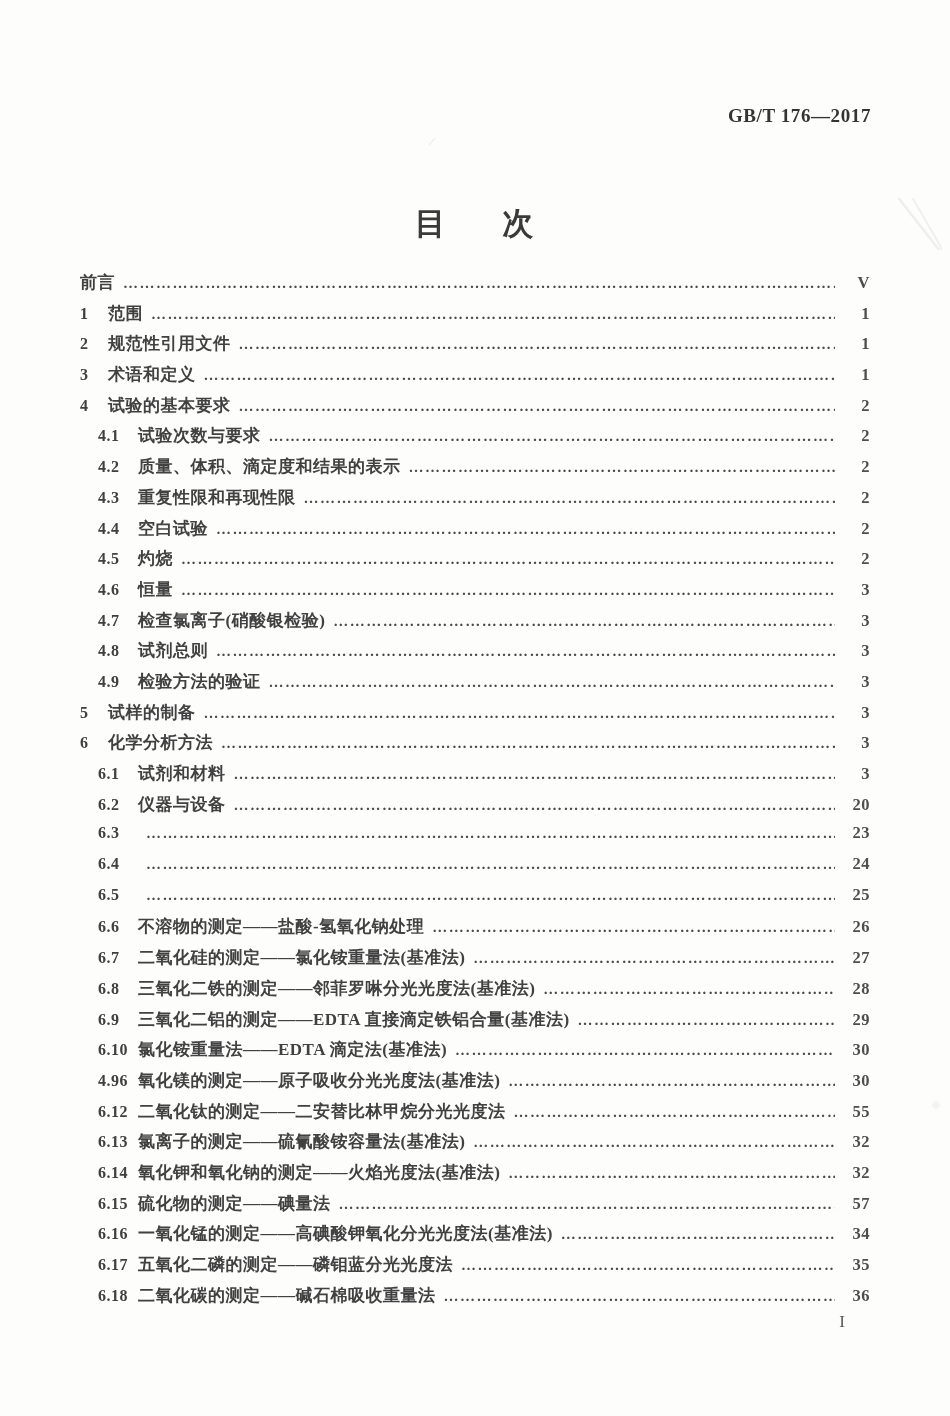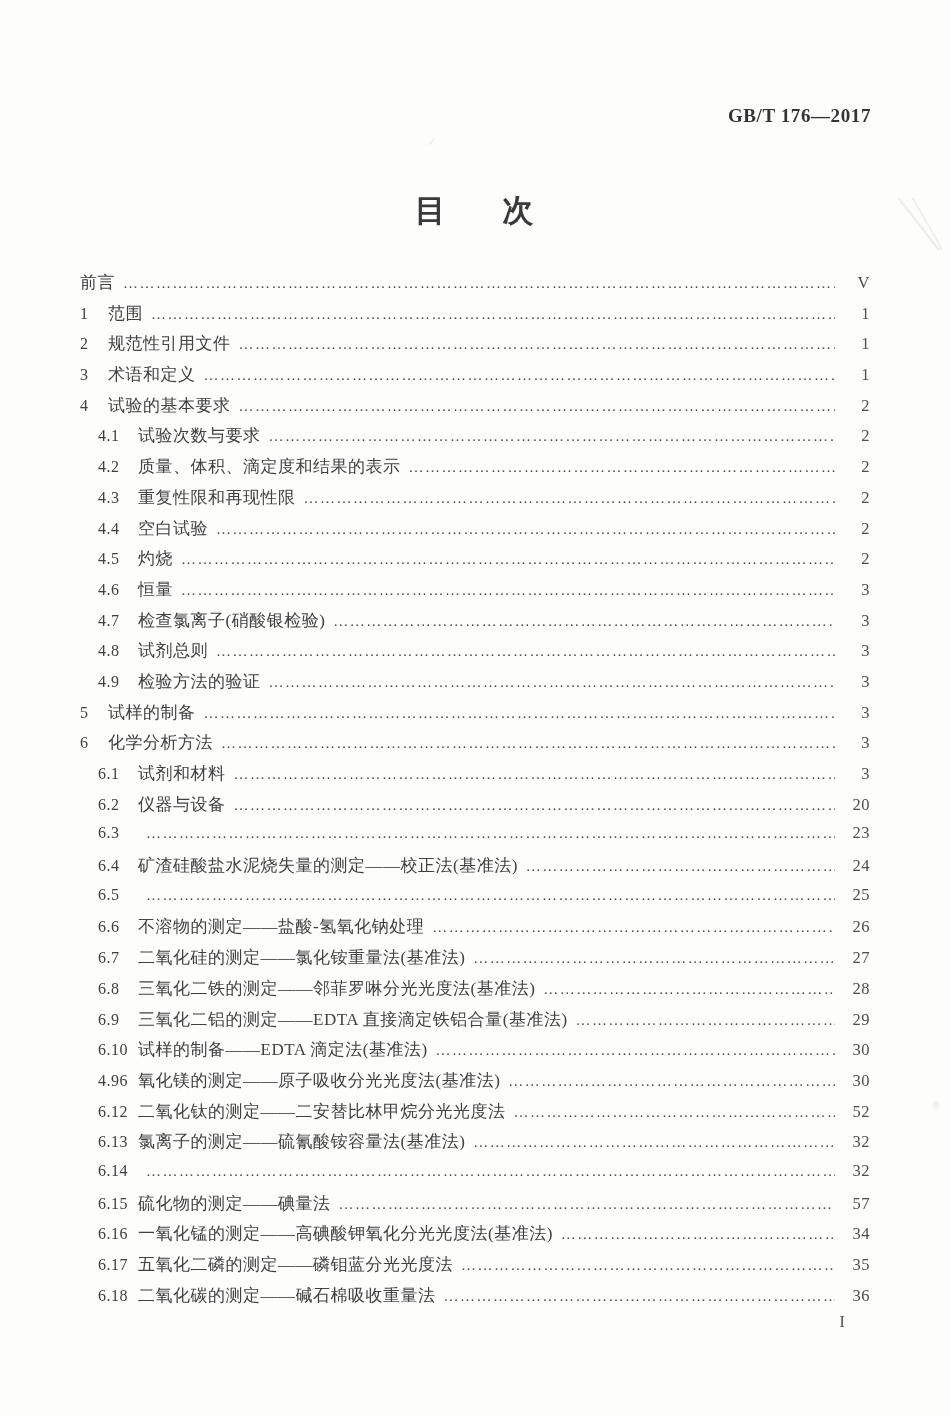--- a/index.html
+++ b/index.html
@@ -17,21 +17,21 @@
     position: absolute;
     top: 105px; right: 79px;
     font-size: 19px;
     font-weight: bold;
     letter-spacing: 0.6px;
     color: #343434;
   }
 
   .doc-title {
     position: absolute;
-    top: 190px; left: 0;
+    top: 203px; left: 0;
     width: 100%;
     text-align: center;
     margin: 0;
     font-family: "Liberation Sans", "DejaVu Sans", sans-serif;
     font-size: 31px;
     font-weight: bold;
     color: #3a3a3a;
     letter-spacing: 2px;
     word-spacing: 44px;
   }
@@ -40,20 +40,21 @@
     position: absolute;
     top: 271px; left: 80px; right: 80px;
   }
   .toc-row {
     display: flex;
     align-items: baseline;
     height: 30.7px;
     font-size: 17px;
     letter-spacing: 0.5px;
     color: #414141;
+    font-weight: bold;
   }
   .toc-row.lvl1 { padding-left: 18px; }
   .num { flex: none; font-size: 16px; color: #404040; }
   .lvl0 > .num { width: 28px; }
   .lvl1 > .num { width: 40px; }
   .num.empty { width: 0; }
   .label { flex: none; white-space: nowrap; }
   .leader {
     flex: 1;
     overflow: hidden;
@@ -227,21 +228,20 @@
       <span class="leader" aria-hidden="true">…………………………………………………………………………………………………………………………………………………………………………………………</span>
       <span class="pg">20</span>
     </div>
       <div class="toc-row lvl1">
       <span class="num">6.3</span>
       <span class="leader" aria-hidden="true">…………………………………………………………………………………………………………………………………………………………………………………………</span>
       <span class="pg">23</span>
     </div>
       <div class="toc-row lvl1">
       <span class="num">6.4</span>
-      <span class="label">矿渣硅酸盐水泥烧失量的测定——校正法(基准法)</span>
       <span class="leader" aria-hidden="true">…………………………………………………………………………………………………………………………………………………………………………………………</span>
       <span class="pg">24</span>
     </div>
       <div class="toc-row lvl1">
       <span class="num">6.5</span>
       <span class="leader" aria-hidden="true">…………………………………………………………………………………………………………………………………………………………………………………………</span>
       <span class="pg">25</span>
     </div>
       <div class="toc-row lvl1">
       <span class="num">6.6</span>
@@ -262,44 +262,45 @@
       <span class="pg">28</span>
     </div>
       <div class="toc-row lvl1">
       <span class="num">6.9</span>
       <span class="label">三氧化二铝的测定——EDTA 直接滴定铁铝合量(基准法)</span>
       <span class="leader" aria-hidden="true">…………………………………………………………………………………………………………………………………………………………………………………………</span>
       <span class="pg">29</span>
     </div>
       <div class="toc-row lvl1">
       <span class="num">6.10</span>
-      <span class="label">试样的制备——EDTA 滴定法(基准法)</span>
+      <span class="label">氯化铵重量法——EDTA 滴定法(基准法)</span>
       <span class="leader" aria-hidden="true">…………………………………………………………………………………………………………………………………………………………………………………………</span>
       <span class="pg">30</span>
     </div>
       <div class="toc-row lvl1">
       <span class="num">4.96</span>
       <span class="label">氧化镁的测定——原子吸收分光光度法(基准法)</span>
       <span class="leader" aria-hidden="true">…………………………………………………………………………………………………………………………………………………………………………………………</span>
       <span class="pg">30</span>
     </div>
       <div class="toc-row lvl1">
       <span class="num">6.12</span>
       <span class="label">二氧化钛的测定——二安替比林甲烷分光光度法</span>
       <span class="leader" aria-hidden="true">…………………………………………………………………………………………………………………………………………………………………………………………</span>
-      <span class="pg">52</span>
+      <span class="pg">55</span>
     </div>
       <div class="toc-row lvl1">
       <span class="num">6.13</span>
       <span class="label">氯离子的测定——硫氰酸铵容量法(基准法)</span>
       <span class="leader" aria-hidden="true">…………………………………………………………………………………………………………………………………………………………………………………………</span>
       <span class="pg">32</span>
     </div>
       <div class="toc-row lvl1">
       <span class="num">6.14</span>
+      <span class="label">氧化钾和氧化钠的测定——火焰光度法(基准法)</span>
       <span class="leader" aria-hidden="true">…………………………………………………………………………………………………………………………………………………………………………………………</span>
       <span class="pg">32</span>
     </div>
       <div class="toc-row lvl1">
       <span class="num">6.15</span>
       <span class="label">硫化物的测定——碘量法</span>
       <span class="leader" aria-hidden="true">…………………………………………………………………………………………………………………………………………………………………………………………</span>
       <span class="pg">57</span>
     </div>
       <div class="toc-row lvl1">

